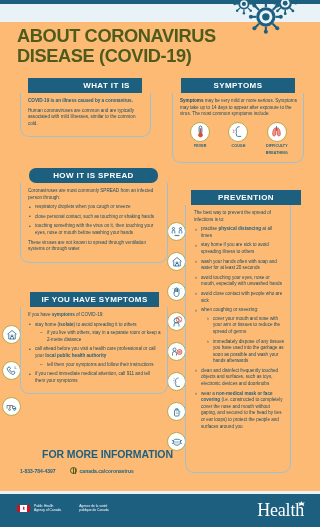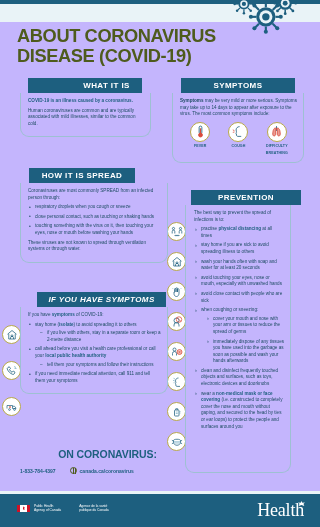--- a/index.html
+++ b/index.html
@@ -4,21 +4,21 @@
 <style>
   * { box-sizing: border-box; margin:0; padding:0; }
   html,body { width:320px; height:527px; }
   body {
     font-family: "Liberation Sans", sans-serif;
     background:#eef5f8;
     position:relative;
     overflow:hidden;
     color:#1b4a63;
   }
-  .page { position:relative; width:320px; height:527px; background:#c4b5fd; overflow:hidden; }
+  .page { position:relative; width:320px; height:527px; background:#fdba74; overflow:hidden; }
 
   
   .topband { position:absolute; left:0; top:0; width:320px; height:22px; background:#1d5f7f; }
   .topband .inner { position:absolute; left:0; top:4px; width:320px; height:18px; background:#e9f3f7; }
   .virus-cluster { position:absolute; right:12px; top:-8px; width:96px; height:52px; }
 
   
   .title {
     position:absolute; left:17px; top:26px; width:230px;
     font-family:"Liberation Sans", sans-serif;
@@ -62,32 +62,32 @@
   
   #symptoms { left:172px; top:78px; width:132px; }
   #symptoms .hdr { width:114px; margin-left:9px; }
   .symptom-icons { display:flex; justify-content:space-between; margin-top:4px; padding:0 1px; }
   .sy { width:40px; text-align:center; }
   .sy .circ { width:20px; height:20px; border-radius:50%; border:1.1px solid #b9a94a; margin:0 auto 1.5px; display:flex; align-items:center; justify-content:center; background:#fff; }
   .sy .lbl { font-size:3.6px; font-weight:bold; color:#1d5f7f; letter-spacing:0.1px; }
 
   
   #how-spread { left:20px; top:168px; width:148px; }
-  #how-spread .hdr { width:106px; margin-left:9px; }
+  #how-spread .hdr { width:129px; margin-left:9px;border-radius:7px; }
 
   
   #prevention { left:185px; top:190px; width:106px; }
   #prevention .hdr { width:110px; margin-left:6px; }
   #prevention .body { padding-left:8px; min-height:268px; }
   .prev-icons { position:absolute; left:167px; top:222px; width:20px; }
   .prev-icons .pic { width:19px; height:19px; border-radius:50%; border:1.1px solid #b9a94a; background:#fff; display:flex; align-items:center; justify-content:center; margin-bottom:11px; }
 
   
   #if-symptoms { left:20px; top:292px; width:148px; }
-  #if-symptoms .hdr { width:129px; margin-left:17px;font-style:italic; }
+  #if-symptoms .hdr { width:129px; margin-left:10px; }
   .sym-icons { position:absolute; left:2px; top:325px; width:20px; }
   .sym-icons .pic { width:19px; height:19px; border-radius:50%; border:1.1px solid #b9a94a; background:#fff; display:flex; align-items:center; justify-content:center; margin-bottom:17px; }
 
   
   #more-info { position:absolute; left:20px; top:449px; width:175px; }
   #more-info .mi-title { font-weight:bold; font-size:10.5px; line-height:11px; color:#1d5f7f; text-align:center; text-transform:uppercase; letter-spacing:-0.1px; }
   .contact { display:flex; align-items:center; margin-top:7px; font-size:5px; font-weight:bold; color:#1d5f7f; }
   .contact .ph { margin-right:14px; }
   .contact .wglobe { width:7px; height:7px; border-radius:50%; border:1.2px solid #4e5b1d; margin-right:3px; position:relative; }
   .contact .wglobe:after { content:""; position:absolute; left:2.2px; top:-0.2px; width:1.2px; height:6.5px; border-left:0.8px solid #4e5b1d; border-right:0.8px solid #4e5b1d; }
@@ -393,21 +393,21 @@
           <ul class="dash">
             <li>tell them your symptoms and follow their instructions</li>
           </ul>
         </li>
         <li>if you need immediate medical attention, call 911 and tell them your symptoms</li>
       </ul>
     </div>
   </div>
 
   <div id="more-info">
-    <div class="mi-title">ON CORONAVIRUS:</div>
+    <div class="mi-title">FOR MORE INFORMATION</div>
     <div class="contact">
       <span class="ph">1-833-784-4397</span>
       <span class="wglobe"></span>
       <span>canada.ca/coronavirus</span>
     </div>
   </div>
 
   <div class="catalogue">&nbsp;</div>
 
   <div class="footer">

